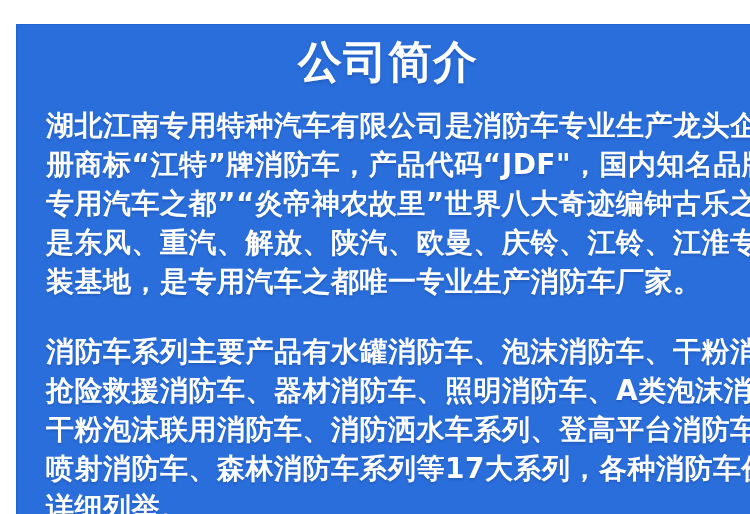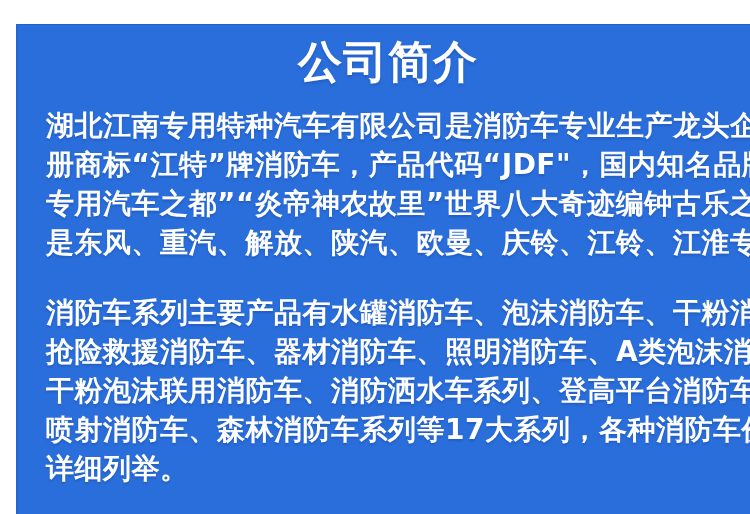--- a/index.html
+++ b/index.html
@@ -60,20 +60,21 @@
 <div class="screen">
   <div class="top-strip"></div>
   <div class="panel">
     <h1 class="title">公司简介</h1>
     <div class="content">
       <p class="para">
         <span class="line">湖北江南专用特种汽车有限公司是消防车专业生产龙头企业，注</span>
         <span class="line">册商标“江特”牌消防车，产品代码“JDF"，国内知名品牌位</span>
         <span class="line">专用汽车之都”“炎帝神农故里”世界八大奇迹编钟古乐之乡，</span>
         <span class="line">是东风、重汽、解放、陕汽、欧曼、庆铃、江铃、江淮专用车改</span>
+        <span class="line">装基地，是专用汽车之都唯一专业生产消防车厂家。</span>
       </p>
       <p class="para">
         <span class="line">消防车系列主要产品有水罐消防车、泡沫消防车、干粉消防车、</span>
         <span class="line">抢险救援消防车、器材消防车、照明消防车、A类泡沫消防车、</span>
         <span class="line">干粉泡沫联用消防车、消防洒水车系列、登高平台消防车、举高</span>
         <span class="line">喷射消防车、森林消防车系列等17大系列，各种消防车价格也有</span>
         <span class="line">详细列举。</span>
       </p>
     </div>
   </div>

